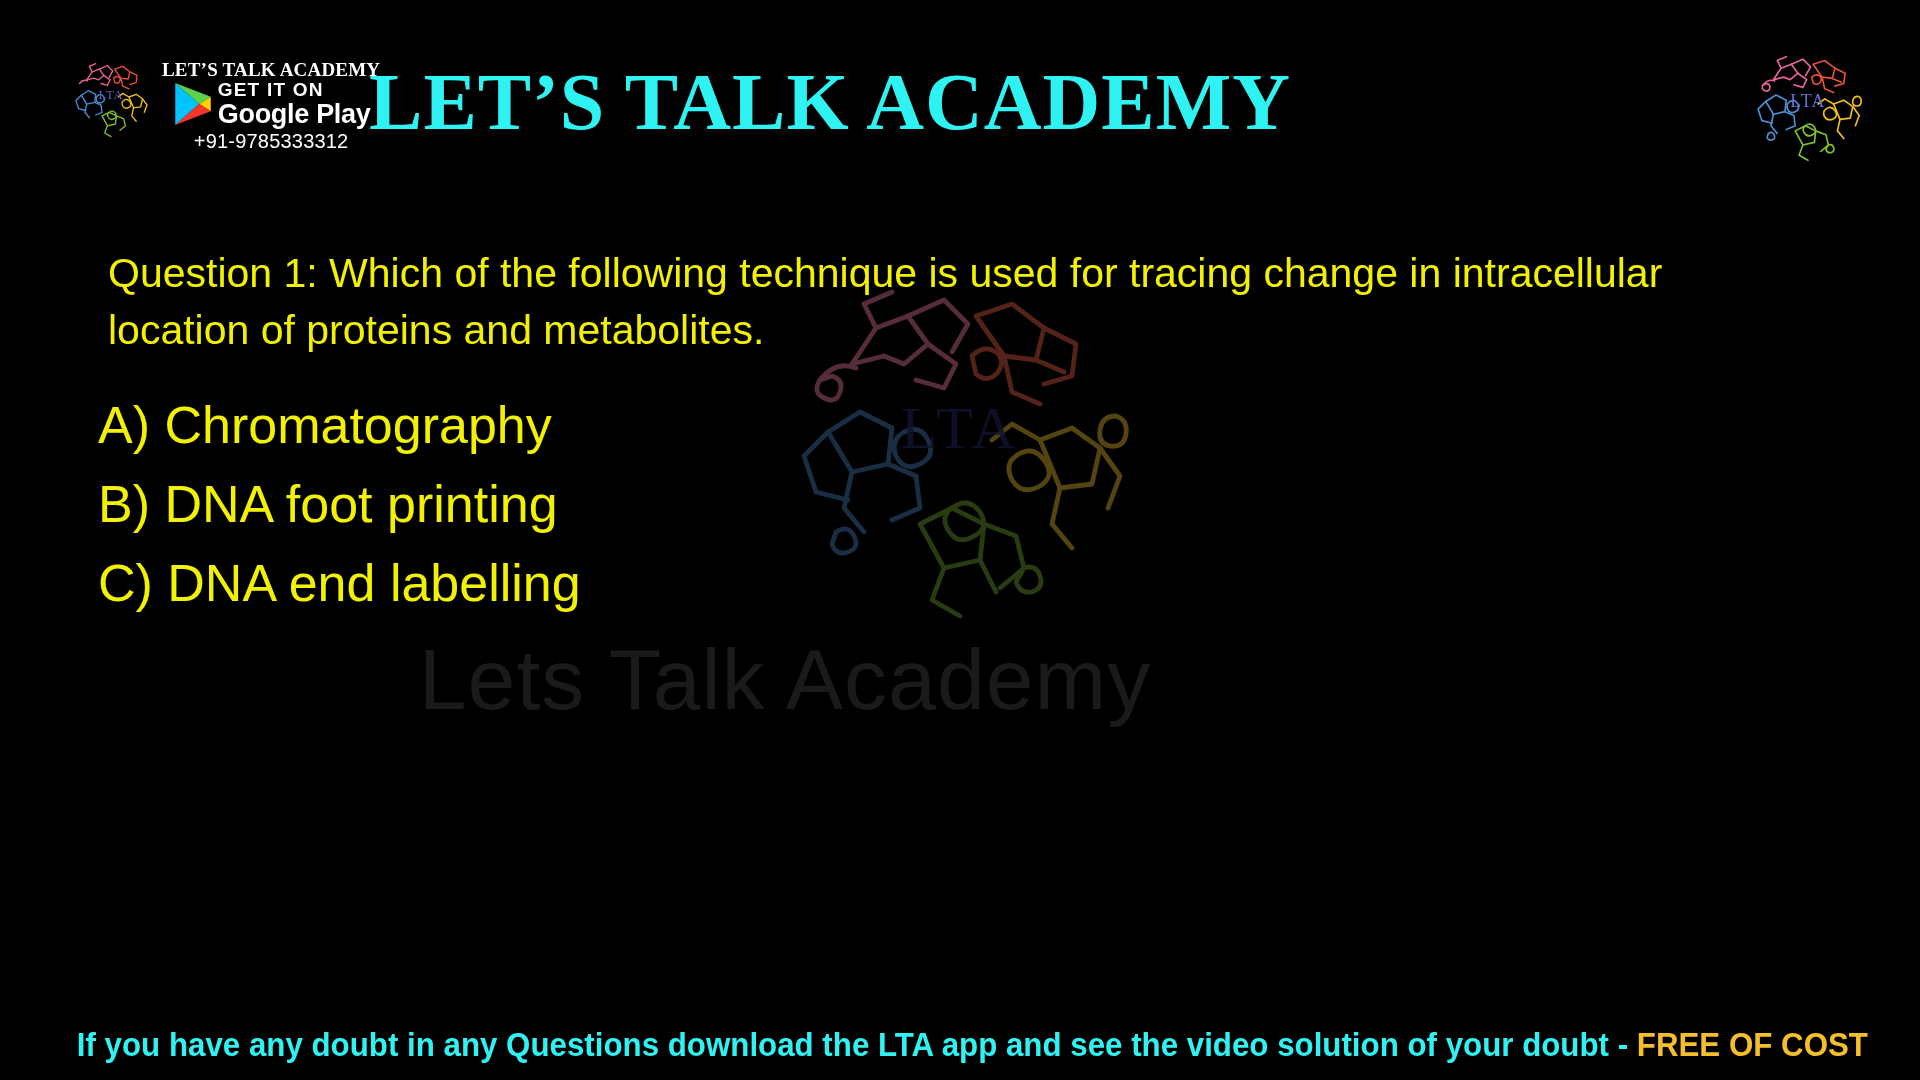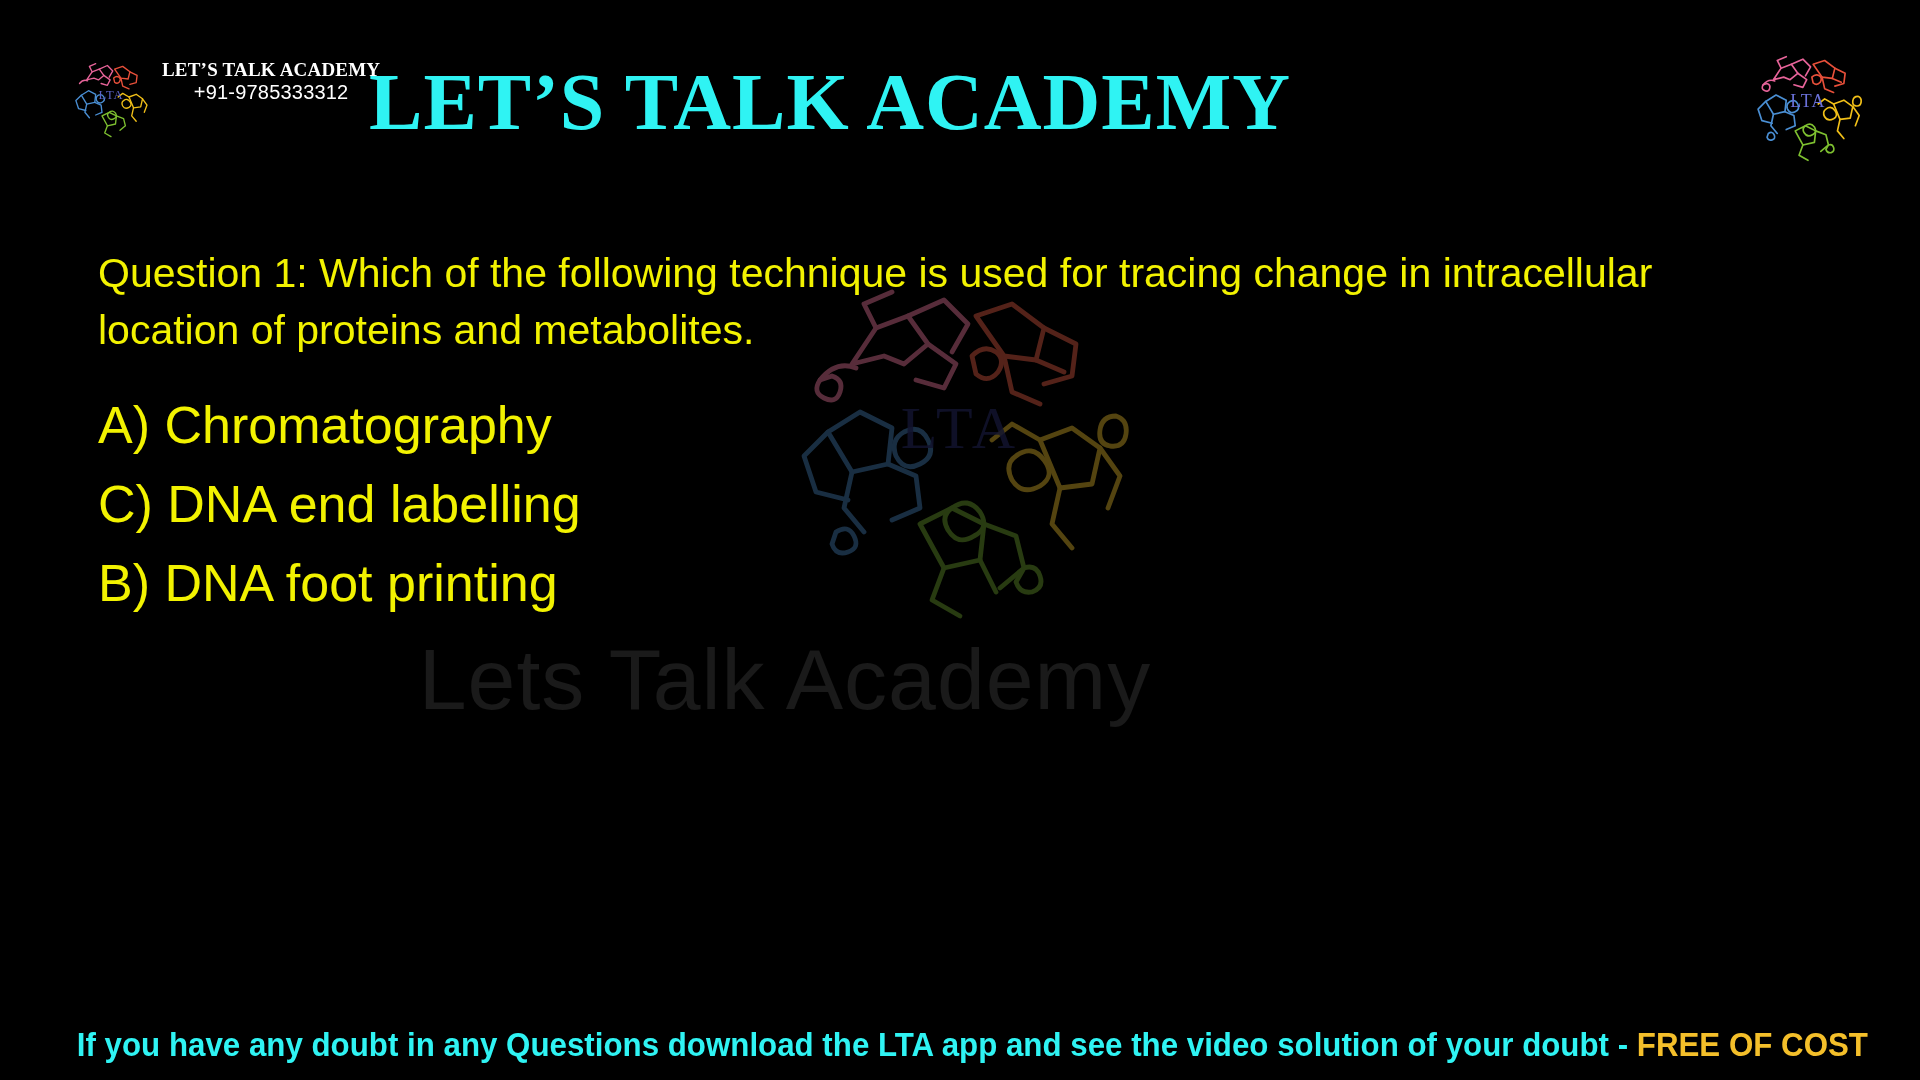--- a/index.html
+++ b/index.html
@@ -102,20 +102,21 @@
   .content {
     position:absolute; left:98px; top:245px; width:1680px;
     z-index:5;
   }
   .question {
     color:#f2f200;
     font-size:41px;
     line-height:1.38;
     font-family:"Liberation Sans", sans-serif;
     max-width:1640px;
+    margin-left:10px;
   }
   .options { margin-top:28px; }
   .option {
     color:#f2f200;
     font-size:52px;
     line-height:1.52;
     font-family:"Liberation Sans", sans-serif;
     white-space:nowrap;
   }
 
@@ -230,20 +231,34 @@
               <path d="M112 142 L128 148 L132 164 L120 174"></path>
               <path d="M96 134 q8-6 14 2 q5 8-3 12 q-8 5-13-3 q-4-7 2-11z"></path>
             </g>
           </g>
           <text x="100" y="104" text-anchor="middle" font-family="Liberation Serif, serif" font-size="28" fill="#5b62c4" letter-spacing="2">LTA</text>
         </svg>
       </div>
 
       <div class="gplay-block">
         <div class="gplay-title">LET’S TALK ACADEMY</div>
+        <div class="gplay-row">
+          <div class="gplay-tri">
+            <svg viewBox="0 0 40 44" width="42" height="46" xmlns="http://www.w3.org/2000/svg">
+              <path d="M3 2 L26 22 L3 42 Z" fill="#00c3ff"></path>
+              <path d="M3 2 L26 22 L37 15 Z" fill="#5ad24c"></path>
+              <path d="M26 22 L37 15 L37 29 Z" fill="#ffd200"></path>
+              <path d="M3 42 L26 22 L37 29 Z" fill="#f6352b"></path>
+            </svg>
+          </div>
+          <div class="gplay-text">
+            <div class="gplay-getiton">GET IT ON</div>
+            <div class="gplay-brand">Google Play</div>
+          </div>
+        </div>
         <div class="gplay-phone">+91-9785333312</div>
       </div>
     </div>
 
     <div class="main-title">LET’S TALK ACADEMY</div>
 
     <div class="logo-right">
       <svg viewBox="0 0 200 200" xmlns="http://www.w3.org/2000/svg">
         <g fill="none" stroke-width="2.6" stroke-linecap="round" stroke-linejoin="round">
           <g stroke="#e8649a">
@@ -287,22 +302,22 @@
         </g>
         <text x="100" y="104" text-anchor="middle" font-family="Liberation Serif, serif" font-size="28" fill="#6a70d8" letter-spacing="2">LTA</text>
       </svg>
     </div>
   </div>
 
   <div class="content">
     <div class="question">Question 1: Which of the following technique is used for tracing change in intracellular location of proteins and metabolites.</div>
     <div class="options">
       <div class="option">A) Chromatography</div>
+      <div class="option">B) DNA foot printing</div>
       <div class="option">C) DNA end labelling</div>
-      <div class="option">B) DNA foot printing</div>
     </div>
   </div>
 
   <div class="footer">
     <span class="f-main">If you have any doubt in any Questions download the LTA app and see the video solution of your doubt - </span><span class="f-free">FREE OF COST</span>
   </div>
 
 </div>
 
 </body></html>

